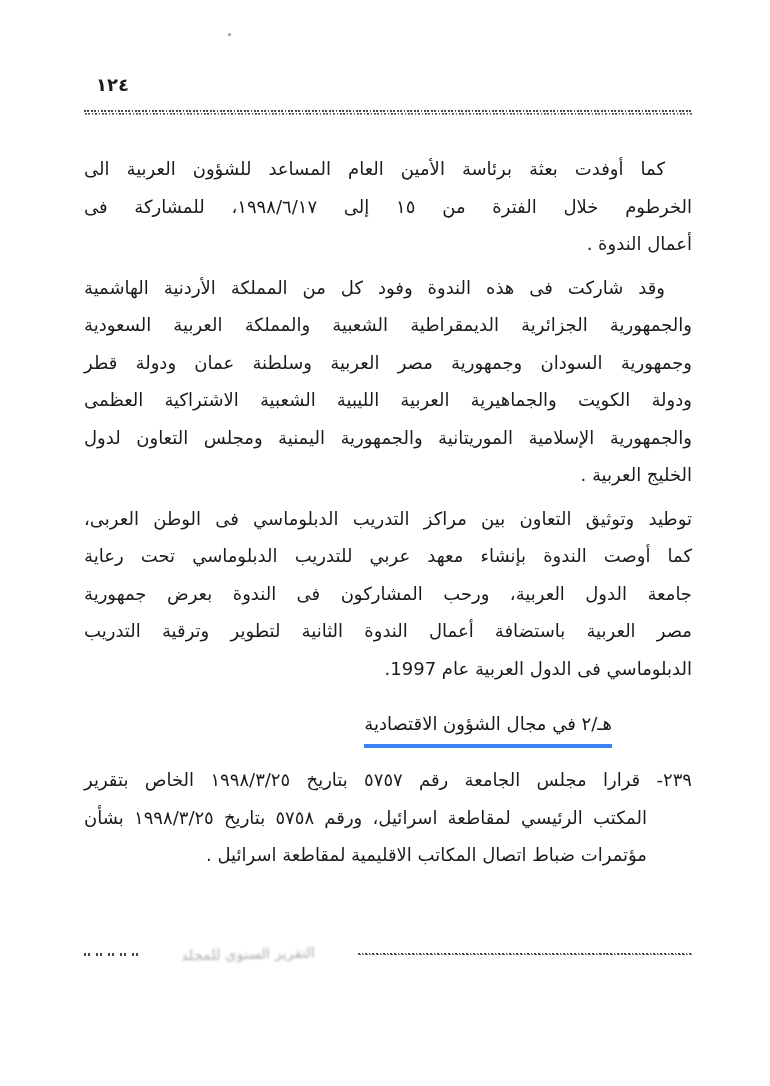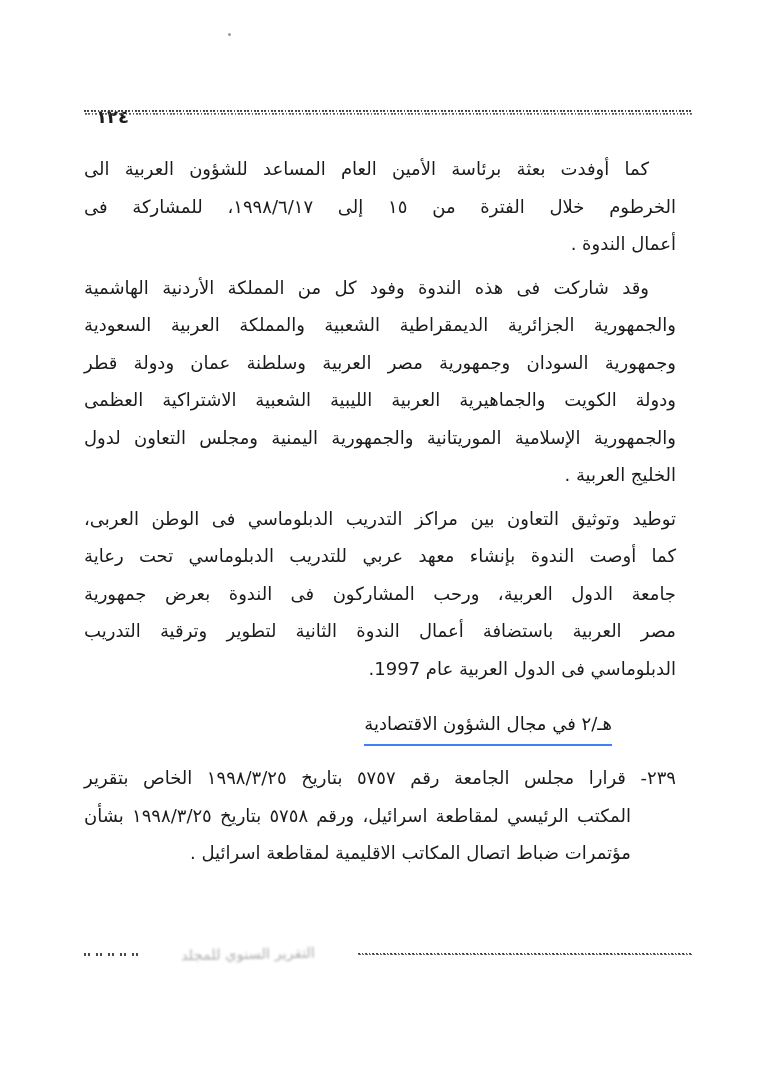--- a/index.html
+++ b/index.html
@@ -7,47 +7,46 @@
     width:770px;height:1086px;position:relative;
     background:#ffffff;overflow:hidden;
     font-family:"DejaVu Sans",sans-serif;
     color:#161616;
   }
   .speck{position:absolute;width:3px;height:3px;border-radius:50%;background:#9a9a9a;}
   .page-number{
     position:absolute;top:74px;left:96px;
     font-size:18px;font-weight:bold;letter-spacing:3px;color:#1d1d1d;
     direction:rtl;
-    margin-top:32px;
   }
   .rule-top{
     position:absolute;top:110px;left:84px;width:608px;height:5px;
     background-image:
       repeating-linear-gradient(90deg,#3b3b3b 0 1.7px,transparent 1.7px 3.4px),
       repeating-linear-gradient(90deg,transparent 0 0.9px,#555 0.9px 2.6px,transparent 2.6px 3.4px);
     background-size:100% 1.9px,100% 1.7px;
     background-position:top left,bottom left;
     background-repeat:no-repeat,no-repeat;
   }
   .content{
     position:absolute;top:150px;left:84px;width:608px;
     direction:rtl;font-size:18px;line-height:37.5px;color:#1b1b1b;
   }
-  .para{margin:0 16px 6px 0;padding:0;}
+  .para{margin:0 0 6px 0;padding:0;}
   .ln{height:37.5px;}
   .jline{text-align:justify;text-align-last:justify;text-justify:inter-word;}
   .rline{text-align:right;}
   .indent{padding-right:27px;}
   .hang{padding-right:45px;}
   .section-heading-wrap{
     margin:22px 0 13px 0;text-align:right;line-height:30px;
   }
   .section-heading{
     display:inline-block;margin-right:80px;
-    border-bottom:2px solid #3b82f6;padding-bottom:5px;
+    border-bottom:4px solid #3b82f6;padding-bottom:5px;
     font-size:18px;color:#171717;
   }
   .footer{
     position:absolute;top:946px;left:84px;width:608px;height:16px;
     display:flex;align-items:center;
   }
   .footer-dashes{
     width:54px;height:3px;
     background-image:repeating-linear-gradient(90deg,#4a4a4a 0 2px,transparent 2px 4px,#4a4a4a 4px 6px,transparent 6px 12px);
   }

